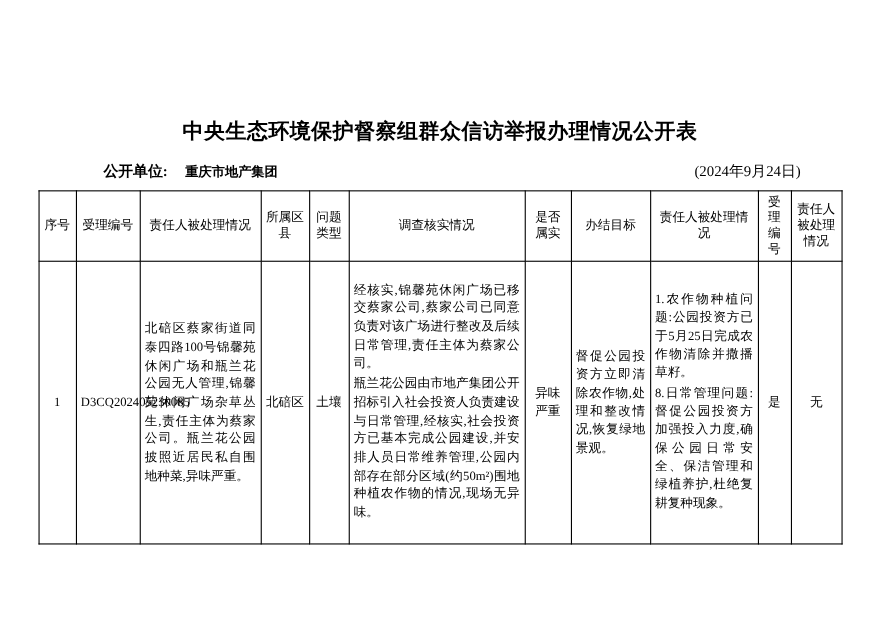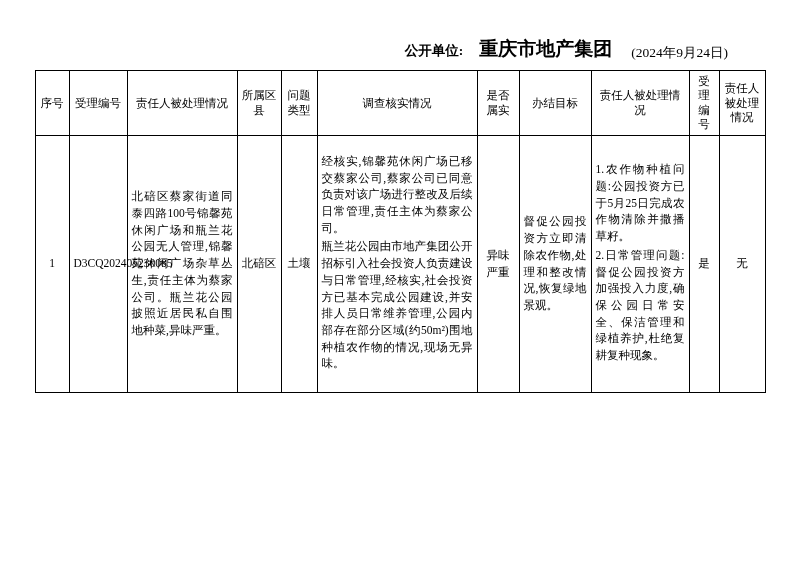--- a/index.html
+++ b/index.html
@@ -25,37 +25,36 @@
     text-align: center;
     font-size: 19px;
     font-weight: bold;
     letter-spacing: 0.5px;
     margin-top: 108px;
     line-height: 1.3;
   }
   .meta-row {
     display: flex;
     align-items: flex-end;
-    justify-content: flex-end;
-    margin: 36px 72px 8px 94px;
+    justify-content: space-between;
+    margin: 14px 72px 8px 94px;
     font-size: 13px;
-    gap: 19px;
   }
   .meta-left {
     display: flex;
     align-items: baseline;
   }
   .meta-label {
     font-weight: bold;
     font-size: 13.5px;
     white-space: nowrap;
   }
   .meta-value {
     font-weight: bold;
-    font-size: 19px;
+    font-size: 12px;
     margin-left: 16px;
     white-space: nowrap;
   }
   .meta-right {
     font-size: 13.5px;
     font-weight: normal;
     white-space: nowrap;
   }
   table.report {
     border-collapse: collapse;
@@ -112,20 +111,21 @@
   }
   .tall-row td {
     height: 250px;
   }
 </style>
 </head>
 <body>
 
 <div class="page">
 
+  <div class="doc-title">中央生态环境保护督察组群众信访举报办理情况公开表</div>
 
   <div class="meta-row">
     <div class="meta-left">
       <span class="meta-label">公开单位:</span>
       <span class="meta-value">重庆市地产集团</span>
     </div>
     <div class="meta-right">(2024年9月24日)</div>
   </div>
 
   <table class="report">
@@ -187,21 +187,21 @@
         <td class="cell-center vmid">北碚区</td>
         <td class="cell-center vmid">土壤</td>
         <td class="cell-just">
           <p class="para">经核实,锦馨苑休闲广场已移交蔡家公司,蔡家公司已同意负责对该广场进行整改及后续日常管理,责任主体为蔡家公司。</p>
           <p class="para">瓶兰花公园由市地产集团公开招标引入社会投资人负责建设与日常管理,经核实,社会投资方已基本完成公园建设,并安排人员日常维养管理,公园内部存在部分区域(约50m²)围地种植农作物的情况,现场无异味。</p>
         </td>
         <td class="cell-center vmid">异味严重</td>
         <td class="cell-just vmid">督促公园投资方立即清除农作物,处理和整改情况,恢复绿地景观。</td>
         <td class="cell-just">
           <p class="para">1.农作物种植问题:公园投资方已于5月25日完成农作物清除并撒播草籽。</p>
-          <p class="para">2.日常管理问题:督促公园投资方加强投入力度,确保公园日常安全、保洁管理和绿植养护,杜绝复耕复种现象。</p>
+          <p class="para">8.日常管理问题:督促公园投资方加强投入力度,确保公园日常安全、保洁管理和绿植养护,杜绝复耕复种现象。</p>
         </td>
         <td class="cell-center vmid">是</td>
         <td class="cell-center vmid">无</td>
       </tr>
     </tbody>
   </table>
 
 </div>
 
 </body></html>

